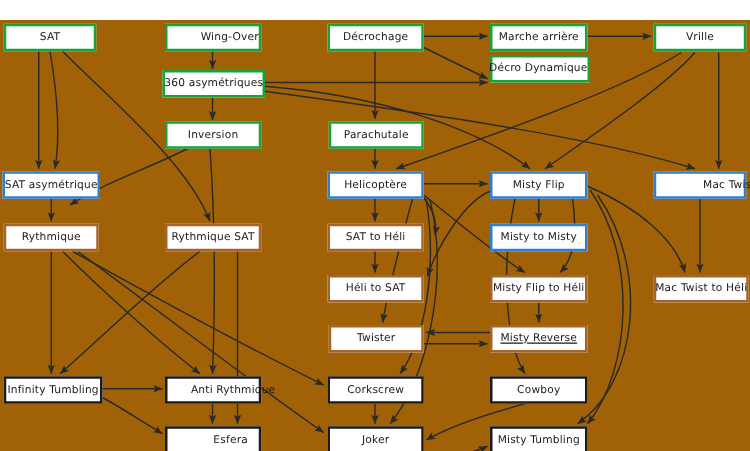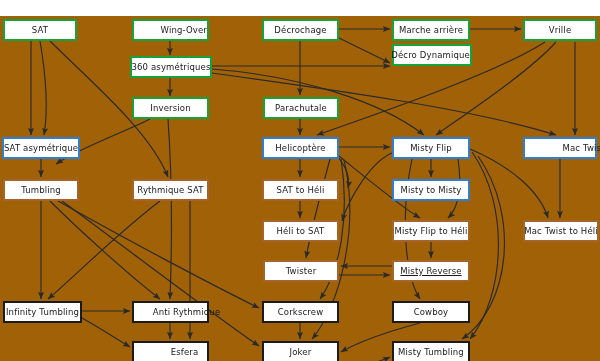--- a/index.html
+++ b/index.html
@@ -128,21 +128,21 @@
       <div class="node blue" style="left: 262px; top: 121px; width: 77px; height: 22px;">
         <span>Helicoptère</span>
       </div>
       <div class="node blue" style="left: 392px; top: 121px; width: 78px; height: 22px;">
         <span>Misty Flip</span>
       </div>
       <div class="node blue" style="left: 523px; top: 121px; width: 74px; height: 22px; padding-left: 47px;">
         <span>Mac Twist</span>
       </div>
       <div class="node brown" style="left: 3px; top: 163px; width: 76px; height: 22px;">
-        <span>Tumbling</span>
+        <span>Rythmique</span>
       </div>
       <div class="node brown" style="left: 132px; top: 163px; width: 77px; height: 22px;">
         <span>Rythmique SAT</span>
       </div>
       <div class="node brown" style="left: 262px; top: 163px; width: 77px; height: 22px;">
         <span>SAT to Héli</span>
       </div>
       <div class="node blue" style="left: 392px; top: 163px; width: 78px; height: 22px;">
         <span>Misty to Misty</span>
       </div>

